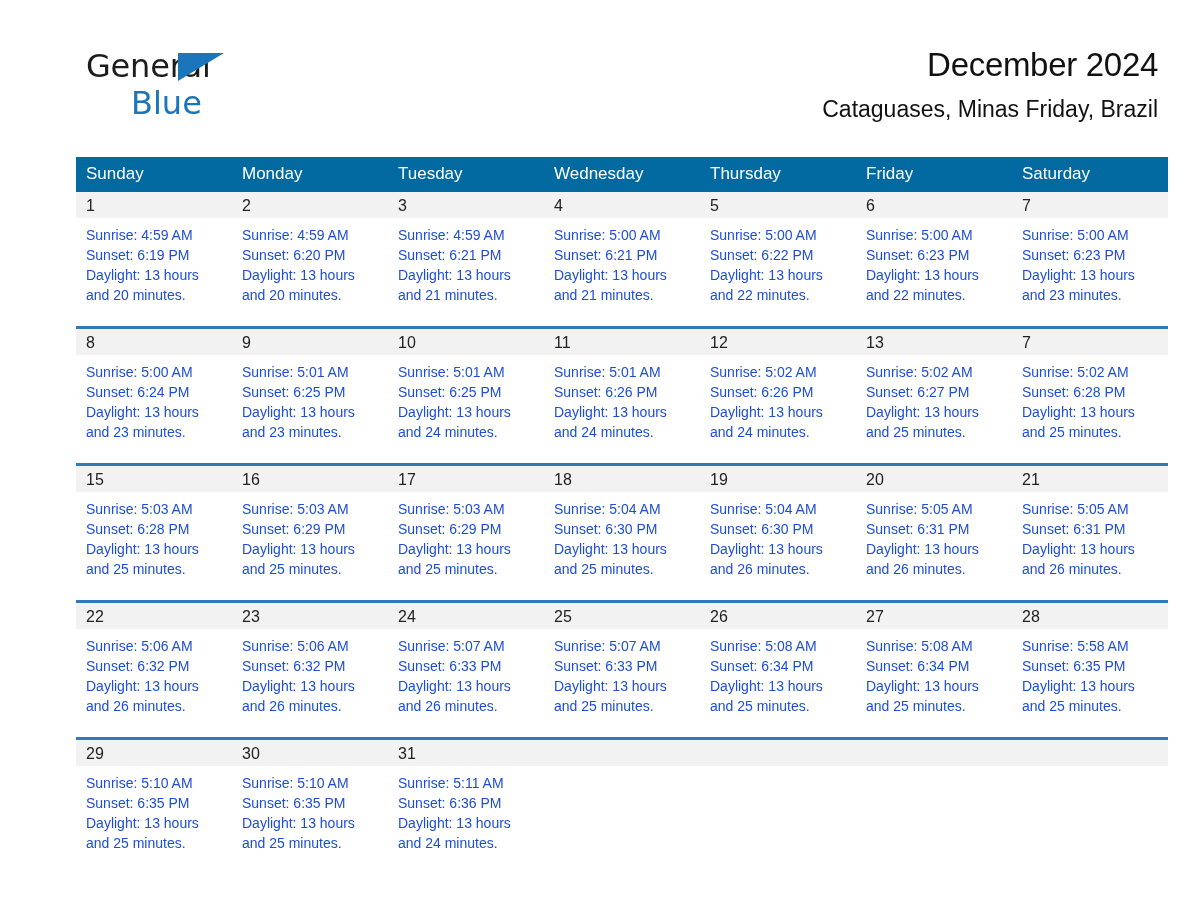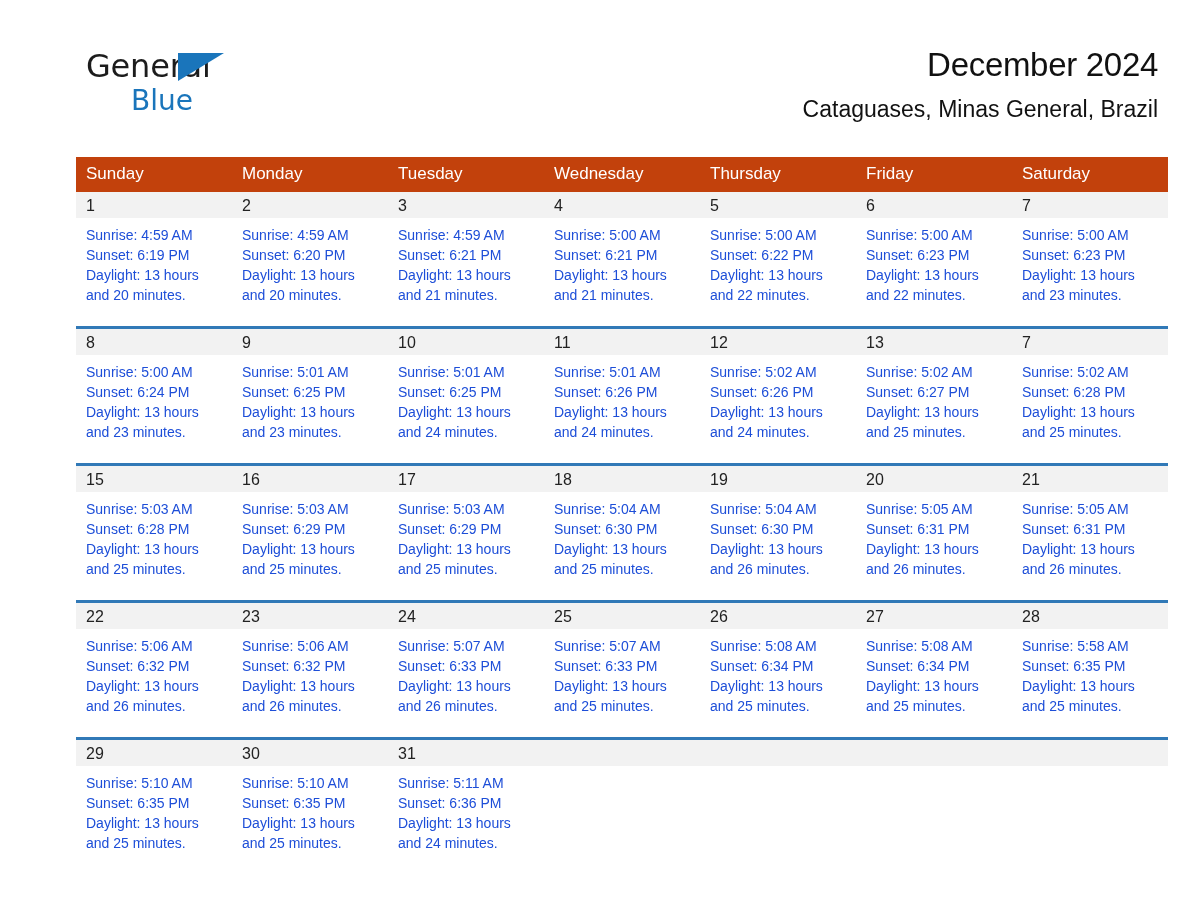--- a/index.html
+++ b/index.html
@@ -60,21 +60,21 @@
     border-bottom: 28px solid transparent;
     border-top: 0 solid transparent;
   }
   .logo-row2 {
     display: block;
     margin-top: 1px;
     padding-left: 45px;
   }
   .logo-blue {
     font-family: "DejaVu Sans", sans-serif;
-    font-size: 28px;
+    font-size: 32px;
     color: #1a75bb;
     font-weight: 400;
   }
 
   .title-block {
     position: absolute;
     right: 58px;
     top: 48px;
     text-align: right;
   }
@@ -105,21 +105,21 @@
     width: 1092px;
   }
   .cal-table {
     width: 1092px;
     border-collapse: collapse;
     table-layout: fixed;
   }
   .cal-table col { width: 156px; }
 
   thead th {
-    background: #c2410c;
+    background: #0369a1;
     color: #ffffff;
     font-family: "Liberation Sans", sans-serif;
     font-size: 17px;
     font-weight: 400;
     text-align: left;
     padding: 6px 0 7px 10px;
     height: 22px;
     vertical-align: middle;
     border: 0;
   }
@@ -172,21 +172,21 @@
         <span class="logo-general">General</span>
         <span class="logo-tri"></span>
       </span>
       <span class="logo-row2">
         <span class="logo-blue">Blue</span>
       </span>
     </div>
 
     <div class="title-block">
       <div class="cal-title">December 2024</div>
-      <div class="cal-subtitle">Cataguases, Minas General, Brazil</div>
+      <div class="cal-subtitle">Cataguases, Minas Friday, Brazil</div>
     </div>
 
   </div>
 
   <div class="calendar">
     <table class="cal-table">
       <colgroup>
         <col>
           <col>
           <col>

